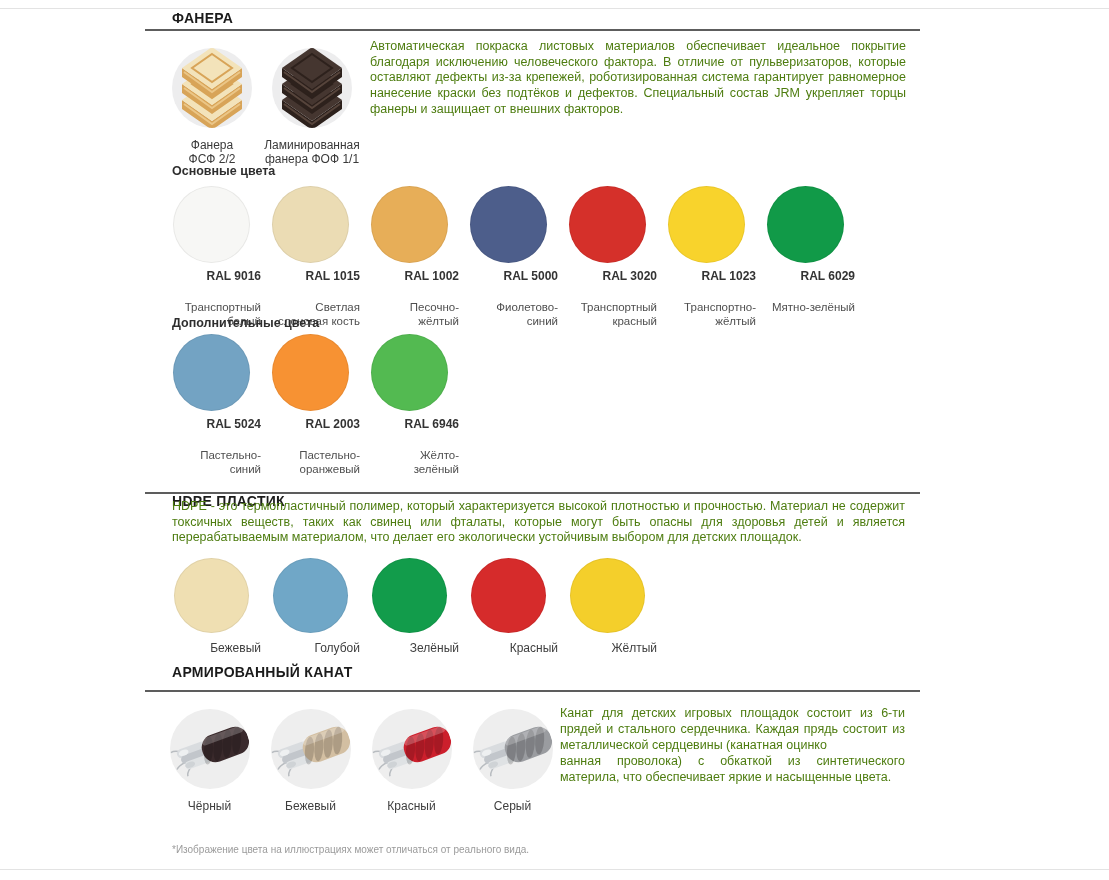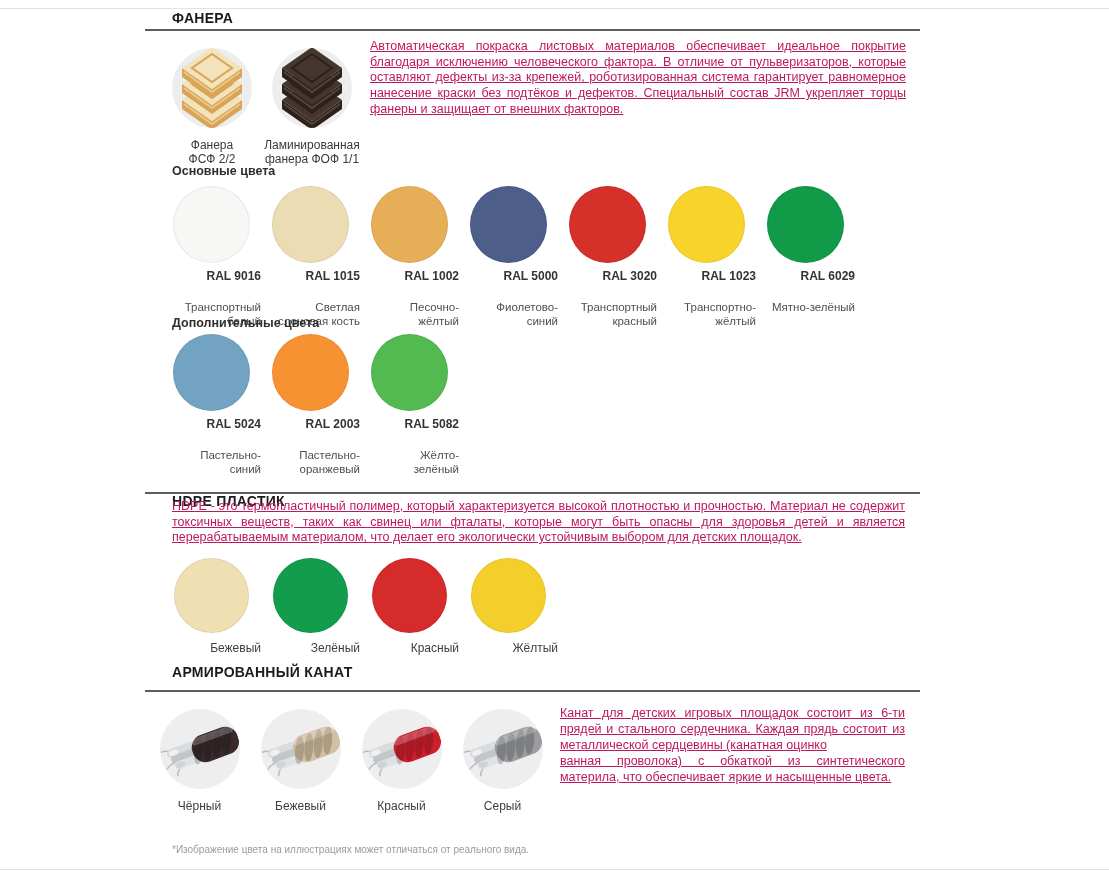--- a/index.html
+++ b/index.html
@@ -1,21 +1,21 @@
 <!DOCTYPE html>
 <html><head>
 <meta charset="utf-8">
 <style>
   html,body{margin:0;padding:0;background:#ffffff;}
   body{width:1109px;height:880px;position:relative;overflow:hidden;
        font-family:"Liberation Sans", sans-serif;}
   .hairline{position:absolute;left:0;width:1109px;height:1px;background:#e3e3e3;}
   .sec-title{position:absolute;left:172px;font-size:14px;font-weight:bold;color:#1b1b1b;letter-spacing:.3px;}
   .sec-rule{position:absolute;left:145px;width:775px;height:2px;background:#5d5d5d;}
-  .para{position:absolute;font-size:12.5px;line-height:15.7px;color:#be185d;text-align:justify;white-space:pre-line;text-decoration:underline;}
+  .para{position:absolute;font-size:12.5px;line-height:15.7px;color:#4d7c0f;text-align:justify;white-space:pre-line;}
   .subhead{position:absolute;left:172px;font-size:12.5px;font-weight:bold;color:#2e2e2e;text-align:right;}
   .row{position:absolute;display:flex;}
   .swatch{width:99px;text-align:right;}
   .dot{border-radius:50%;margin:0 auto;box-shadow:inset 0 0 0 1px rgba(0,0,0,0.06);}
   .main-row .dot{width:77px;height:77px;}
   .hdpe-row .dot{width:75px;height:75px;margin-top:1px;}
   .ral{margin-top:6px;font-size:12px;font-weight:bold;color:#333333;}
   .cname{margin-top:18px;font-size:11.5px;line-height:13.5px;color:#4f4f4f;white-space:pre-line;}
   .hdpe-name{margin-top:8px;font-size:12px;color:#3e3e3e;}
   .mat-cell{position:absolute;width:100px;text-align:center;}
@@ -168,60 +168,64 @@
     <div class="swatch">
       <div class="dot" style="background: rgb(247, 146, 51);"></div>
       <div class="ral">RAL 2003</div>
       <div class="cname">Пастельно-
 оранжевый</div>
     </div>
 
 
     <div class="swatch">
       <div class="dot" style="background: rgb(83, 186, 81);"></div>
-      <div class="ral">RAL 5082</div>
+      <div class="ral">RAL 6946</div>
       <div class="cname">Жёлто-
 зелёный</div>
     </div>
   </div>
 
 <div class="sec-title" style="top:493px">HDPE ПЛАСТИК</div>
 <div class="sec-rule" style="top:492px"></div>
 <div class="para" style="left:172px;top:499px;width:733px">HDPE - это термопластичный полимер, который характеризуется высокой плотностью и прочностью. Материал не содержит токсичных веществ, таких как свинец или фталаты, которые могут быть опасны для здоровья детей и является перерабатываемым материалом, что делает его экологически устойчивым выбором для детских площадок.</div>
 
 <div class="row hdpe-row" style="left:162px;top:557px">
 
     <div class="swatch">
       <div class="dot" style="background: rgb(239, 223, 178);"></div>
       <div class="hdpe-name">Бежевый</div>
     </div>
 
 
 
+    <div class="swatch">
+      <div class="dot" style="background: rgb(112, 167, 199);"></div>
+      <div class="hdpe-name">Голубой</div>
+    </div>
 
     <div class="swatch">
       <div class="dot" style="background: rgb(18, 156, 75);"></div>
       <div class="hdpe-name">Зелёный</div>
     </div>
 
     <div class="swatch">
       <div class="dot" style="background: rgb(214, 43, 43);"></div>
       <div class="hdpe-name">Красный</div>
     </div>
 
     <div class="swatch">
       <div class="dot" style="background: rgb(244, 207, 43);"></div>
       <div class="hdpe-name">Жёлтый</div>
     </div>
   </div>
 
 <div class="sec-title" style="top:664px">АРМИРОВАННЫЙ КАНАТ</div>
 <div class="sec-rule" style="top:690px"></div>
 
-<div class="row" style="left:149px;top:709px">
+<div class="row" style="left:159px;top:709px">
 
     <div class="rope-swatch" style="--rope: #3a2a2c;">
       <span>
         <svg width="80" height="80" viewBox="0 0 80 80">
           <circle cx="40" cy="40" r="40" fill="#eeeeee"></circle>
           <g clip-path="url(#circleclip)">
             <g transform="rotate(-20 40 40)">
               <path d="M12,33 q-6,-4 -10,-3" stroke="#b8bcc0" stroke-width="1.5" fill="none"></path>
               <path d="M12,44 q-7,1 -10,4" stroke="#b8bcc0" stroke-width="1.5" fill="none"></path>
               <path d="M15,51 q-5,4 -5,7" stroke="#b8bcc0" stroke-width="1.5" fill="none"></path>

